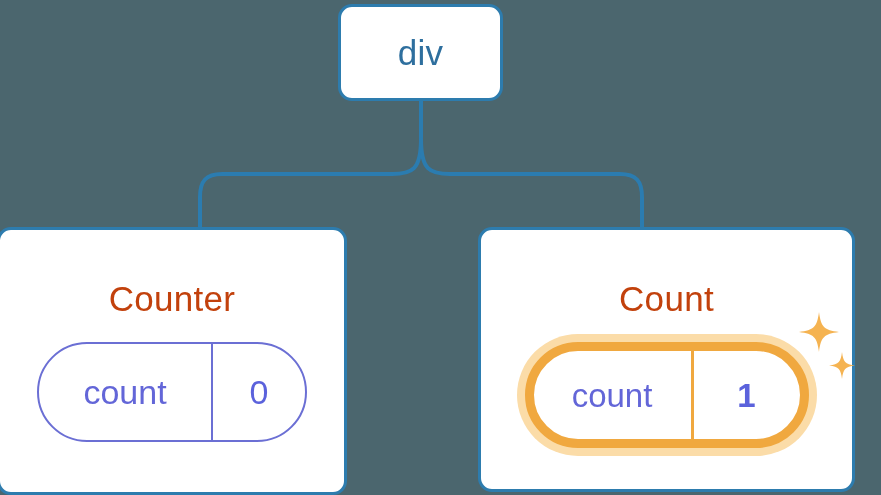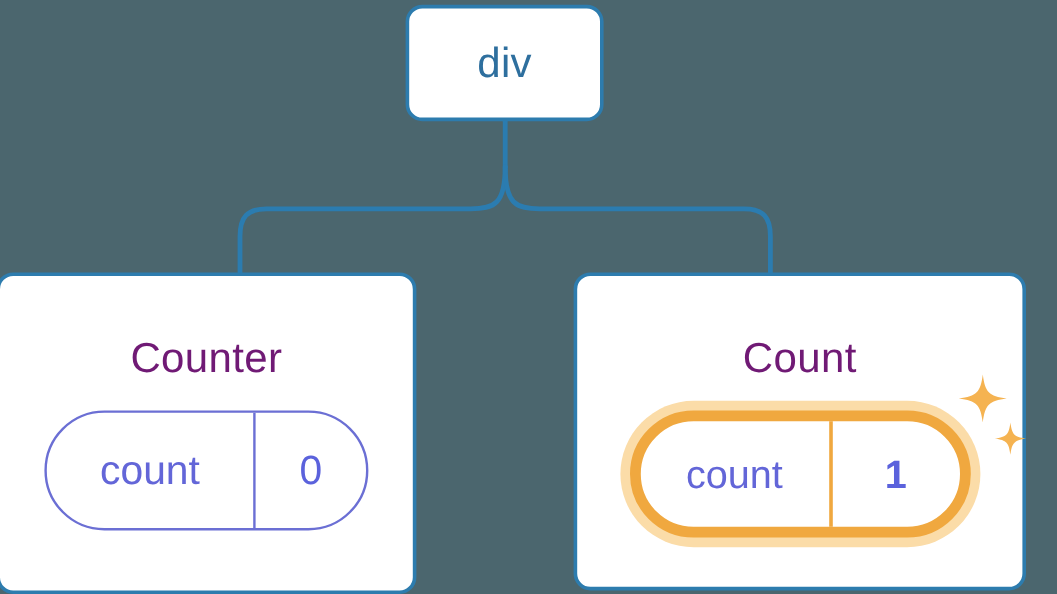--- a/index.html
+++ b/index.html
@@ -70,21 +70,21 @@
     height: 268px;
   }
   #card-count {
     left: 478px;
     top: 227px;
     width: 377px;
     height: 265px;
   }
   .card-title {
     font-size: 35px;
-    color: #701a75;
+    color: #c2410c;
     letter-spacing: 0.3px;
     line-height: 1;
     margin-top: 51px;
   }
 
   
   .pill-wrap {
     position: relative;
     margin-top: 26px;
     display: flex;

